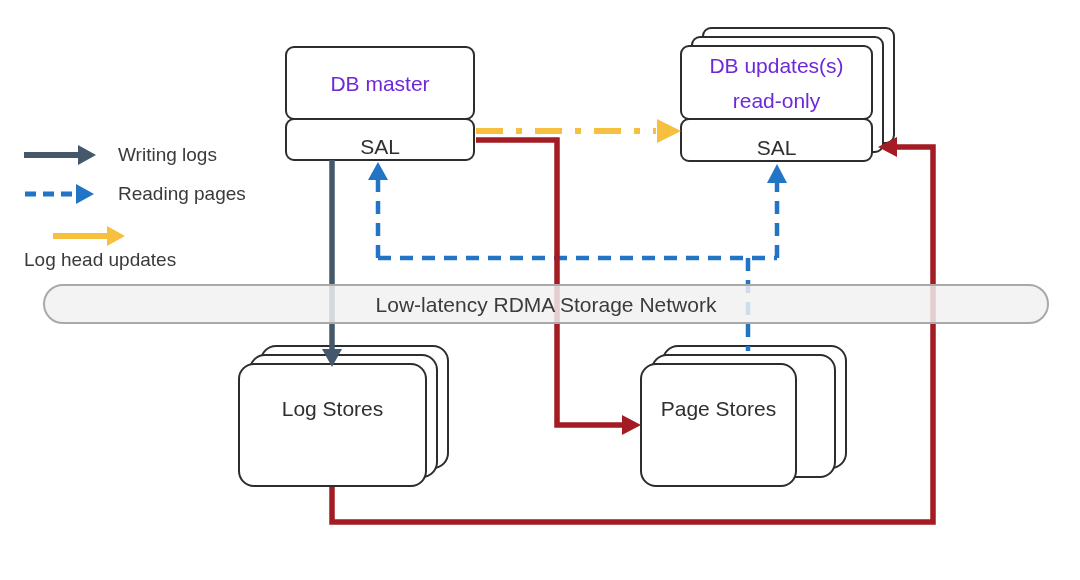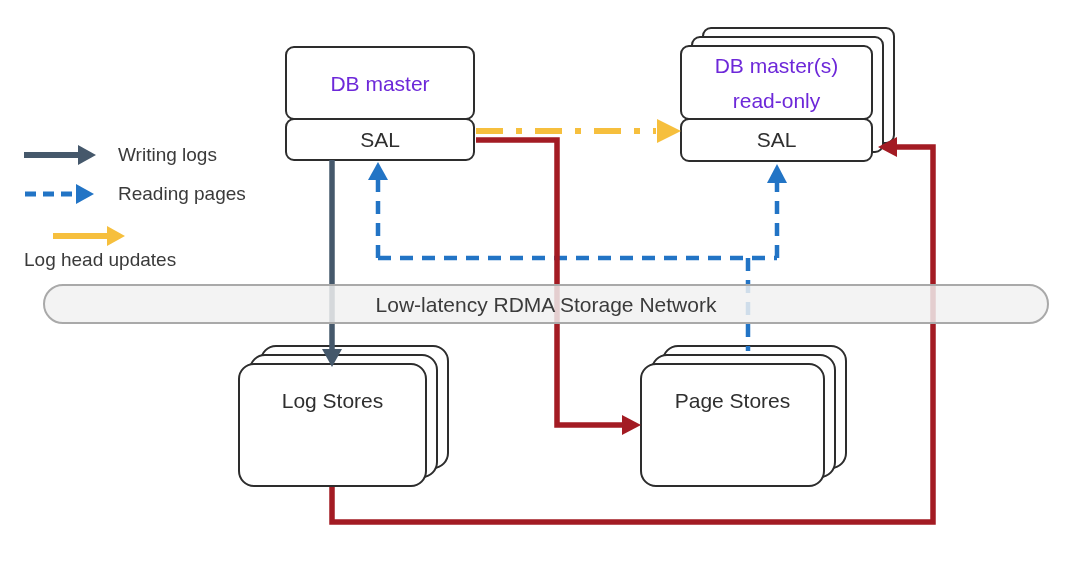--- a/index.html
+++ b/index.html
@@ -12,25 +12,25 @@
   .card{
     position:absolute;box-sizing:border-box;background:#ffffff;
     border:2.5px solid #2d2d2d;border-radius:9px;z-index:1;
   }
   .store-card{border-radius:16px;}
   .node-title{
     display:flex;flex-direction:column;align-items:center;justify-content:center;
     font-size:21px;line-height:27px;color:#6d28d9;text-align:center;z-index:1;gap:8px;
   }
   .sal{
-    display:flex;align-items:center;justify-content:center;
+    display:flex;align-items:flex-end;justify-content:center;
     font-size:21px;color:#2f2f2f;z-index:1;
   }
   .store-label{
-    display:block;text-align:center;margin-top:24px;font-size:21px;color:#2f2f2f;
+    display:block;text-align:center;margin-top:32px;font-size:21px;color:#2f2f2f;
   }
 
   
   .overlay{position:absolute;left:0;top:0;z-index:2;}
   .net-rect{stroke:#a9a9a9;stroke-width:2;fill-opacity:0.84;}
   .net-text{font-family:"Liberation Sans",sans-serif;font-size:21px;fill:#3b3b3b;}
 
   
   .legend-row{
     position:absolute;left:24px;display:flex;align-items:center;z-index:3;height:26px;
@@ -46,36 +46,36 @@
   <div class="card node-title" style="left:285px;top:46px;width:190px;height:74px;">
     <div>DB master</div>
   </div>
   <div class="card sal" style="left:285px;top:118px;width:190px;height:43px;">
     <span>SAL</span>
   </div>
 
   <div class="card" style="left:702px;top:27px;width:193px;height:117px;"></div>
   <div class="card" style="left:691px;top:36px;width:193px;height:117px;"></div>
   <div class="card node-title" style="left:680px;top:45px;width:193px;height:75px;">
-    <div>DB master(s)</div>
+    <div>DB updates(s)</div>
     <div>read-only</div>
   </div>
   <div class="card sal" style="left:680px;top:118px;width:193px;height:44px;">
     <span>SAL</span>
   </div>
 
   <div class="card store-card" style="left:260px;top:345px;width:189px;height:124px;"></div>
   <div class="card store-card" style="left:249px;top:354px;width:189px;height:124px;"></div>
   <div class="card store-card" style="left:238px;top:363px;width:189px;height:124px;">
     <span class="store-label">Log Stores</span>
   </div>
 
   <div class="card store-card" style="left:662px;top:345px;width:185px;height:124px;"></div>
   <div class="card store-card" style="left:651px;top:354px;width:185px;height:124px;"></div>
-  <div class="card store-card" style="left:640px;top:363px;width:185px;height:124px;">
+  <div class="card store-card" style="left:640px;top:363px;width:157px;height:124px;">
     <span class="store-label">Page Stores</span>
   </div>
 
   <svg class="overlay" width="1080" height="580" viewBox="0 0 1080 580">
 
     <g>
       <path d="M332 160 L332 351" fill="none" stroke-width="5.5" stroke="#45586b"></path>
       <polygon points="322,349 342,349 332,367" fill="#45586b"></polygon>
     </g>
 

